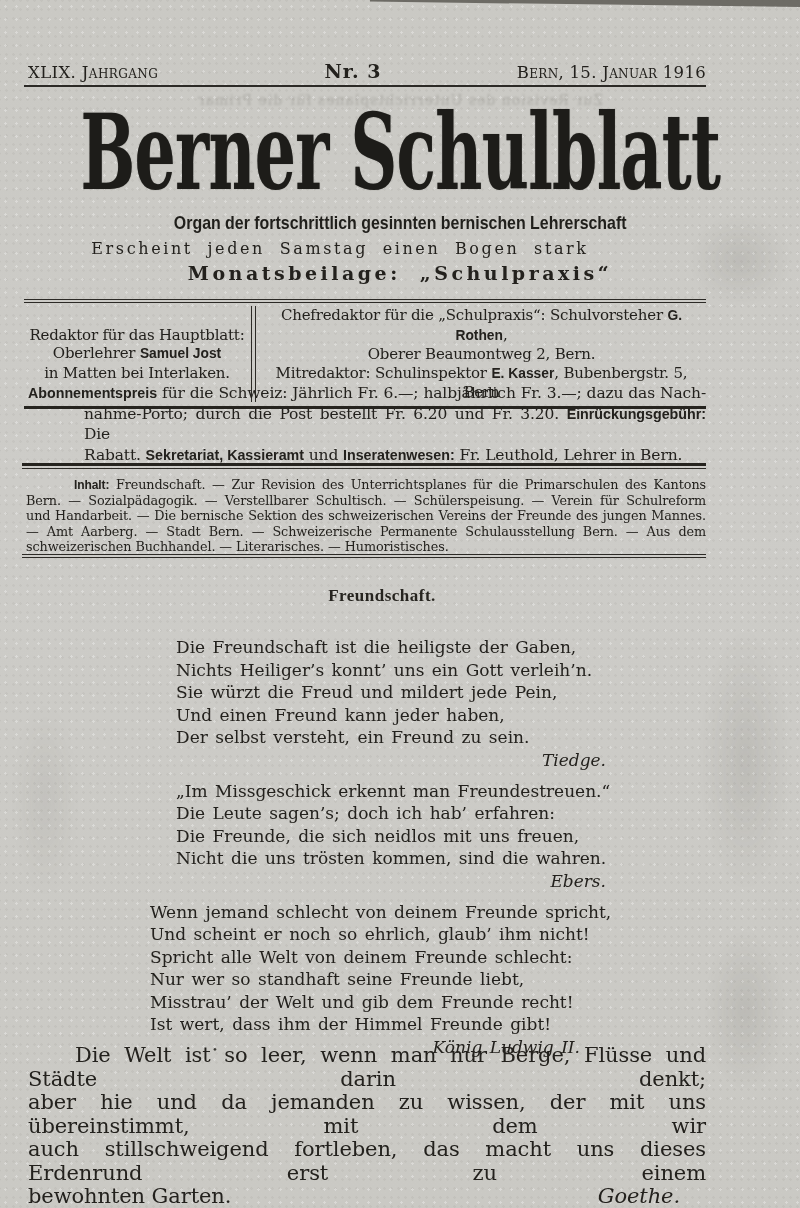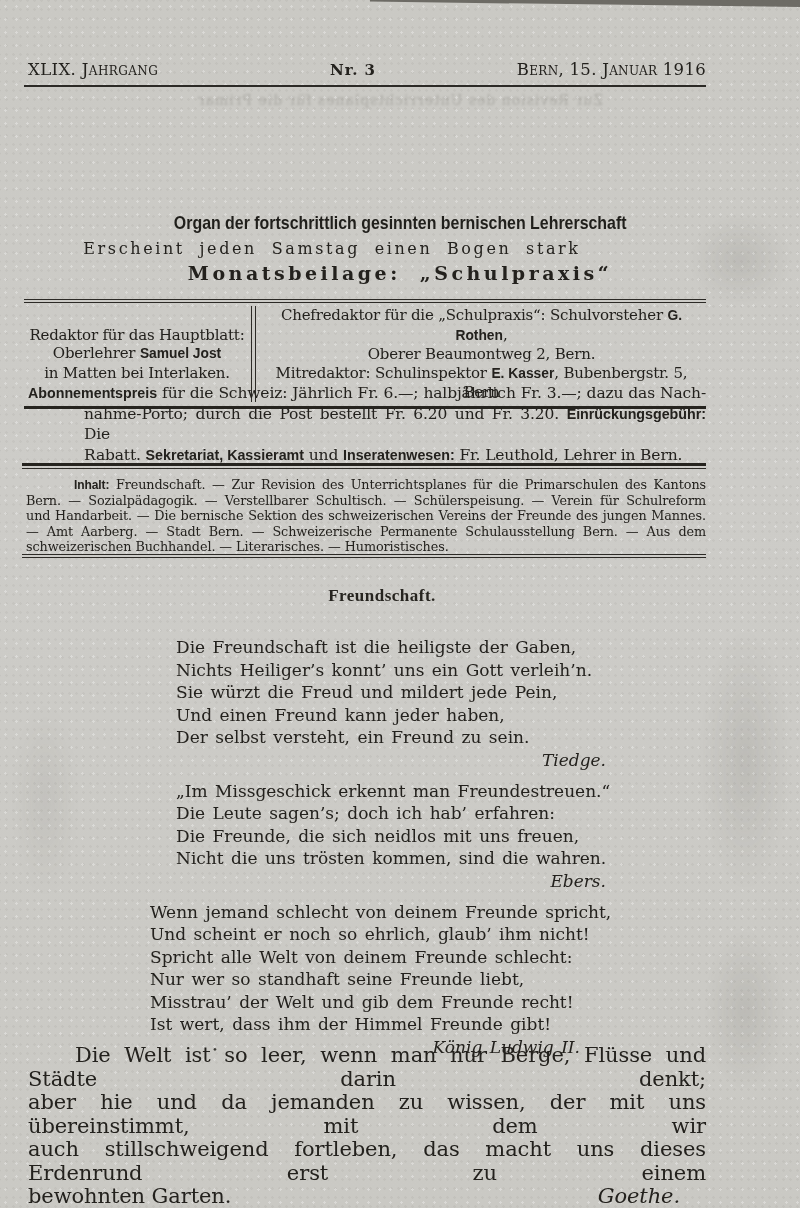--- a/index.html
+++ b/index.html
@@ -35,42 +35,42 @@
   .smudge.s3{left:690px;top:215px;width:100px;height:90px;}
   .smudge.s4{left:10px;top:700px;width:70px;height:200px;opacity:.6;}
 
   
   .mast-row{
     position:absolute;top:60px;left:28px;width:678px;
     display:grid;grid-template-columns:1fr auto 1fr;align-items:baseline;
     font-size:16.5px;
   }
   .mast-vol{justify-self:start;font-variant:small-caps;letter-spacing:.4px;}
-  .mast-issue{justify-self:center;font-weight:bold;font-size:15px;letter-spacing:1px;transform:translateX(-14px);}
+  .mast-issue{justify-self:center;font-weight:bold;font-size:19px;letter-spacing:1px;transform:translateX(-14px);}
   .mast-date{justify-self:end;font-variant:small-caps;letter-spacing:.3px;}
   .mast-rule{position:absolute;top:85px;left:24px;width:682px;height:2px;background:#2c2a26;}
 
   .ghost-line{
     position:absolute;top:92px;left:120px;width:560px;
     font-size:14px;color:#55534c;opacity:.25;filter:blur(1.1px);
     transform:scaleX(-1);text-align:center;letter-spacing:1px;white-space:nowrap;
   }
 
   .title-wrap{position:absolute;top:96px;left:0;width:800px;height:112px;
     display:flex;align-items:center;justify-content:center;}
   .title-wrap .t{
     font-family:"DejaVu Serif", serif;font-weight:bold;
     font-size:90px;line-height:100px;white-space:nowrap;color:#1d1c19;
     transform:scale(0.72,1.16);letter-spacing:-1px;
     text-shadow:0 0 1px rgba(20,20,18,.5);
   }
   .sub1{position:absolute;top:212px;left:0;width:800px;text-align:center;}
   .sub1 .t{display:inline-block;font-family:"Liberation Sans", sans-serif;font-weight:bold;
     font-size:18.5px;transform:scaleX(0.86);white-space:nowrap;color:#201f1b;}
-  .sub2{position:absolute;top:239px;left:4px;width:656px;text-align:center;
+  .sub2{position:absolute;top:239px;left:12px;width:656px;text-align:center;
     font-size:16px;letter-spacing:2.6px;word-spacing:7px;white-space:nowrap;}
   .sub3{position:absolute;top:262px;left:0;width:800px;text-align:center;
     font-size:19px;font-weight:bold;letter-spacing:3.5px;word-spacing:9px;white-space:nowrap;}
 
   
   .ed-box{position:absolute;top:299px;left:24px;width:682px;}
   .rule-dbl{height:2px;border-top:1.5px solid #2c2a26;border-bottom:1.5px solid #2c2a26;}
   .ed-body{display:flex;align-items:stretch;padding:3px 0 4px 0;}
   .ed-col{font-size:15px;line-height:18.5px;letter-spacing:-.2px;text-align:center;}
   .ed-left{width:226px;flex:none;display:flex;flex-direction:column;justify-content:center;}
@@ -136,20 +136,23 @@
 
   <div class="mast-row">
     <span class="mast-vol">XLIX. Jahrgang</span>
     <span class="mast-issue">Nr. 3</span>
     <span class="mast-date">Bern, 15. Januar 1916</span>
   </div>
   <div class="mast-rule"></div>
 
   <div class="ghost-line">Zur Revision des Unterrichtsplanes für die Primar</div>
 
+  <div class="title-wrap">
+    <span class="t">Berner Schulblatt</span>
+  </div>
   <div class="sub1">
     <span class="t">Organ der fortschrittlich gesinnten bernischen Lehrerschaft</span>
   </div>
   <div class="sub2">Erscheint jeden Samstag einen Bogen stark</div>
   <div class="sub3">Monatsbeilage: „Schulpraxis“</div>
 
   <div class="ed-box">
     <div class="rule-dbl"></div>
     <div class="ed-body">
       <div class="ed-col ed-left">

